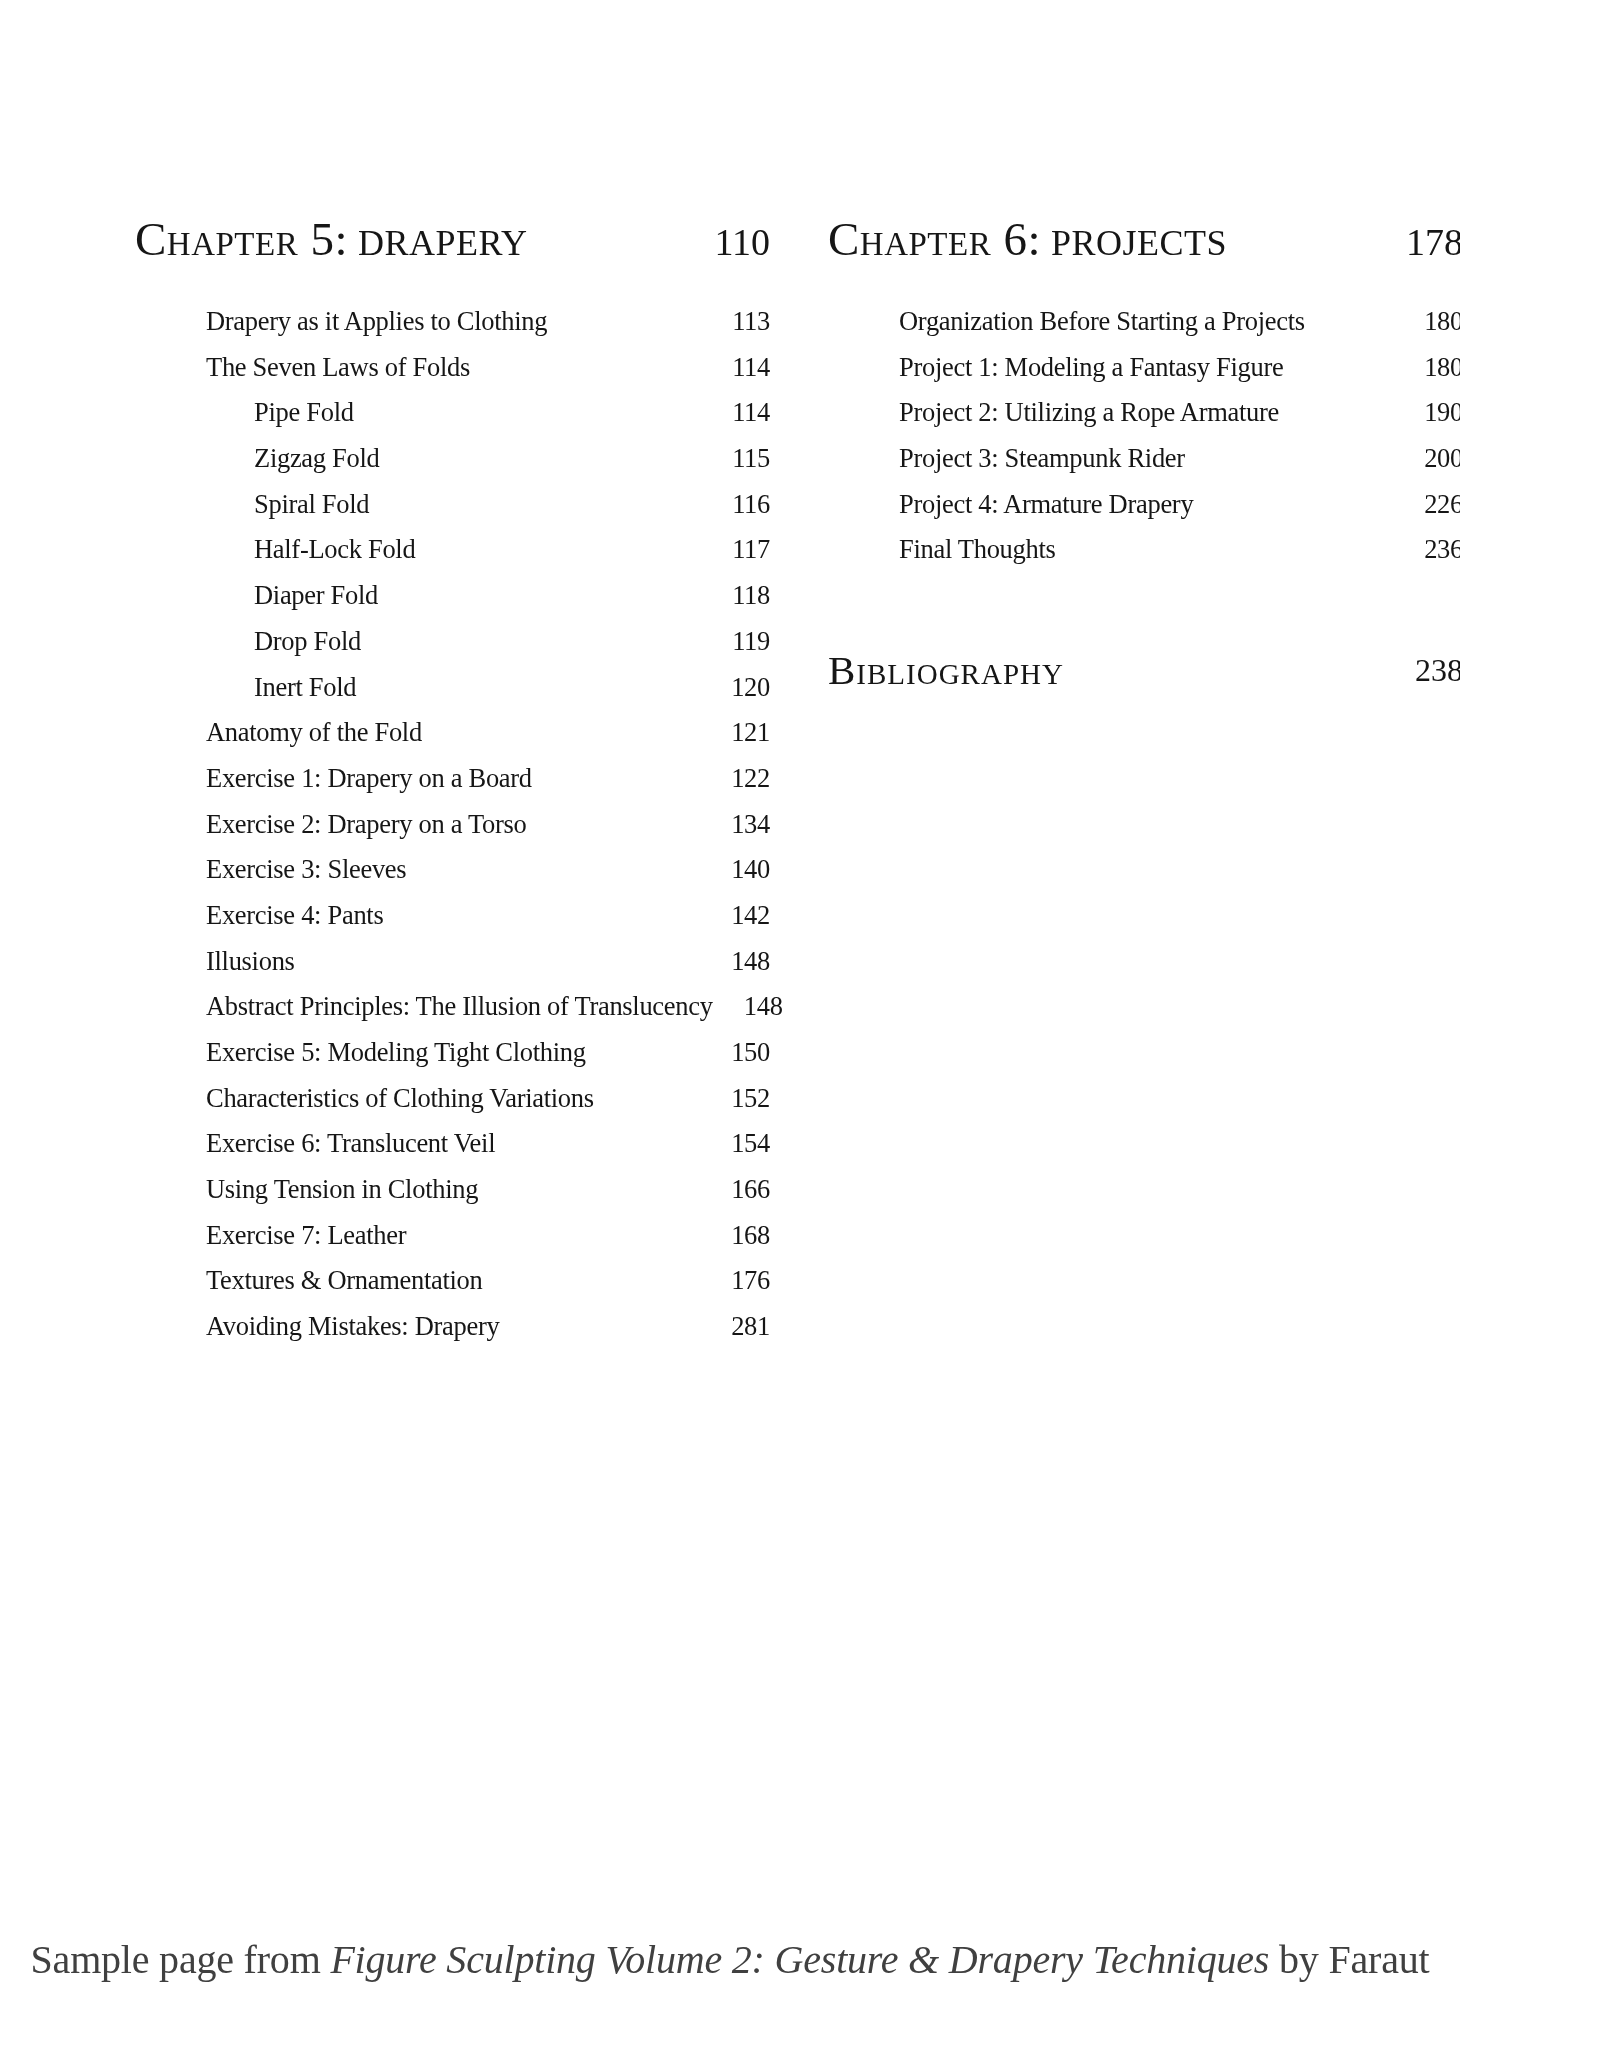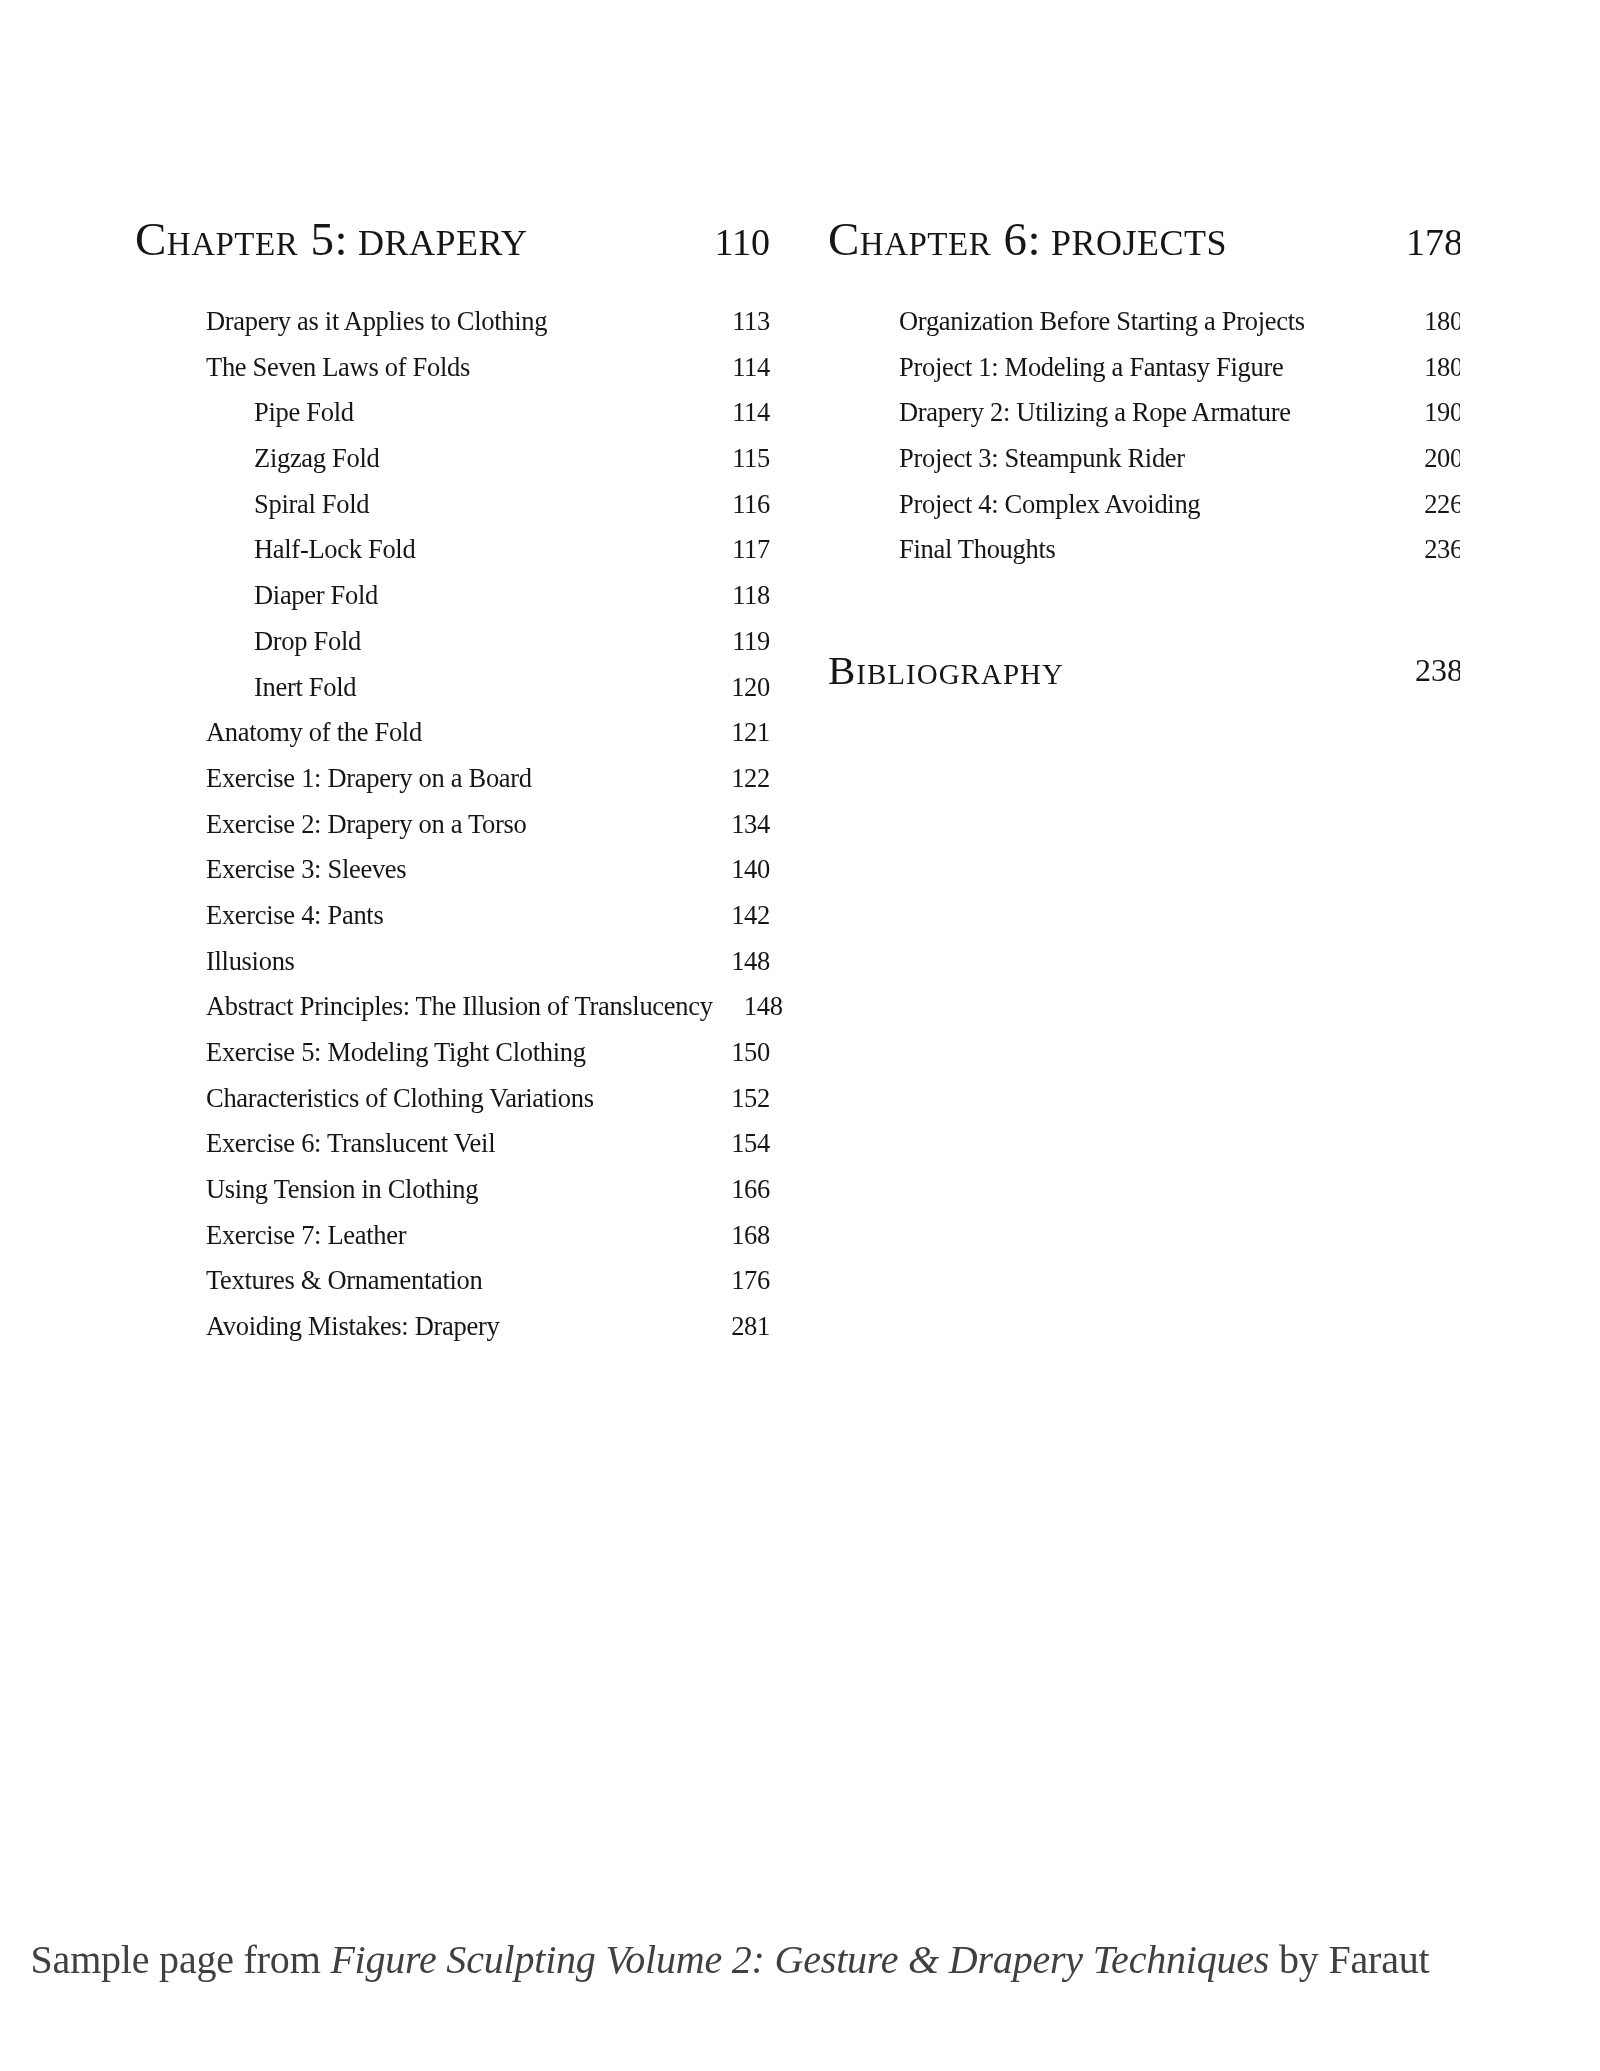--- a/index.html
+++ b/index.html
@@ -213,29 +213,29 @@
       <ul class="items">
           <li class="row lvl1">
             <span class="lbl">Organization Before Starting a Projects</span>
             <span class="pg">180</span>
           </li>
           <li class="row lvl1">
             <span class="lbl">Project 1: Modeling a Fantasy Figure</span>
             <span class="pg">180</span>
           </li>
           <li class="row lvl1">
-            <span class="lbl">Drapery 2: Utilizing a Rope Armature</span>
+            <span class="lbl">Project 2: Utilizing a Rope Armature</span>
             <span class="pg">190</span>
           </li>
           <li class="row lvl1">
             <span class="lbl">Project 3: Steampunk Rider</span>
             <span class="pg">200</span>
           </li>
           <li class="row lvl1">
-            <span class="lbl">Project 4: Complex Avoiding</span>
+            <span class="lbl">Project 4: Armature Drapery</span>
             <span class="pg">226</span>
           </li>
           <li class="row lvl1">
             <span class="lbl">Final Thoughts</span>
             <span class="pg">236</span>
           </li>
         </ul>
 
       <div class="section-row first">
         <span class="section-label">Bibliography</span>

